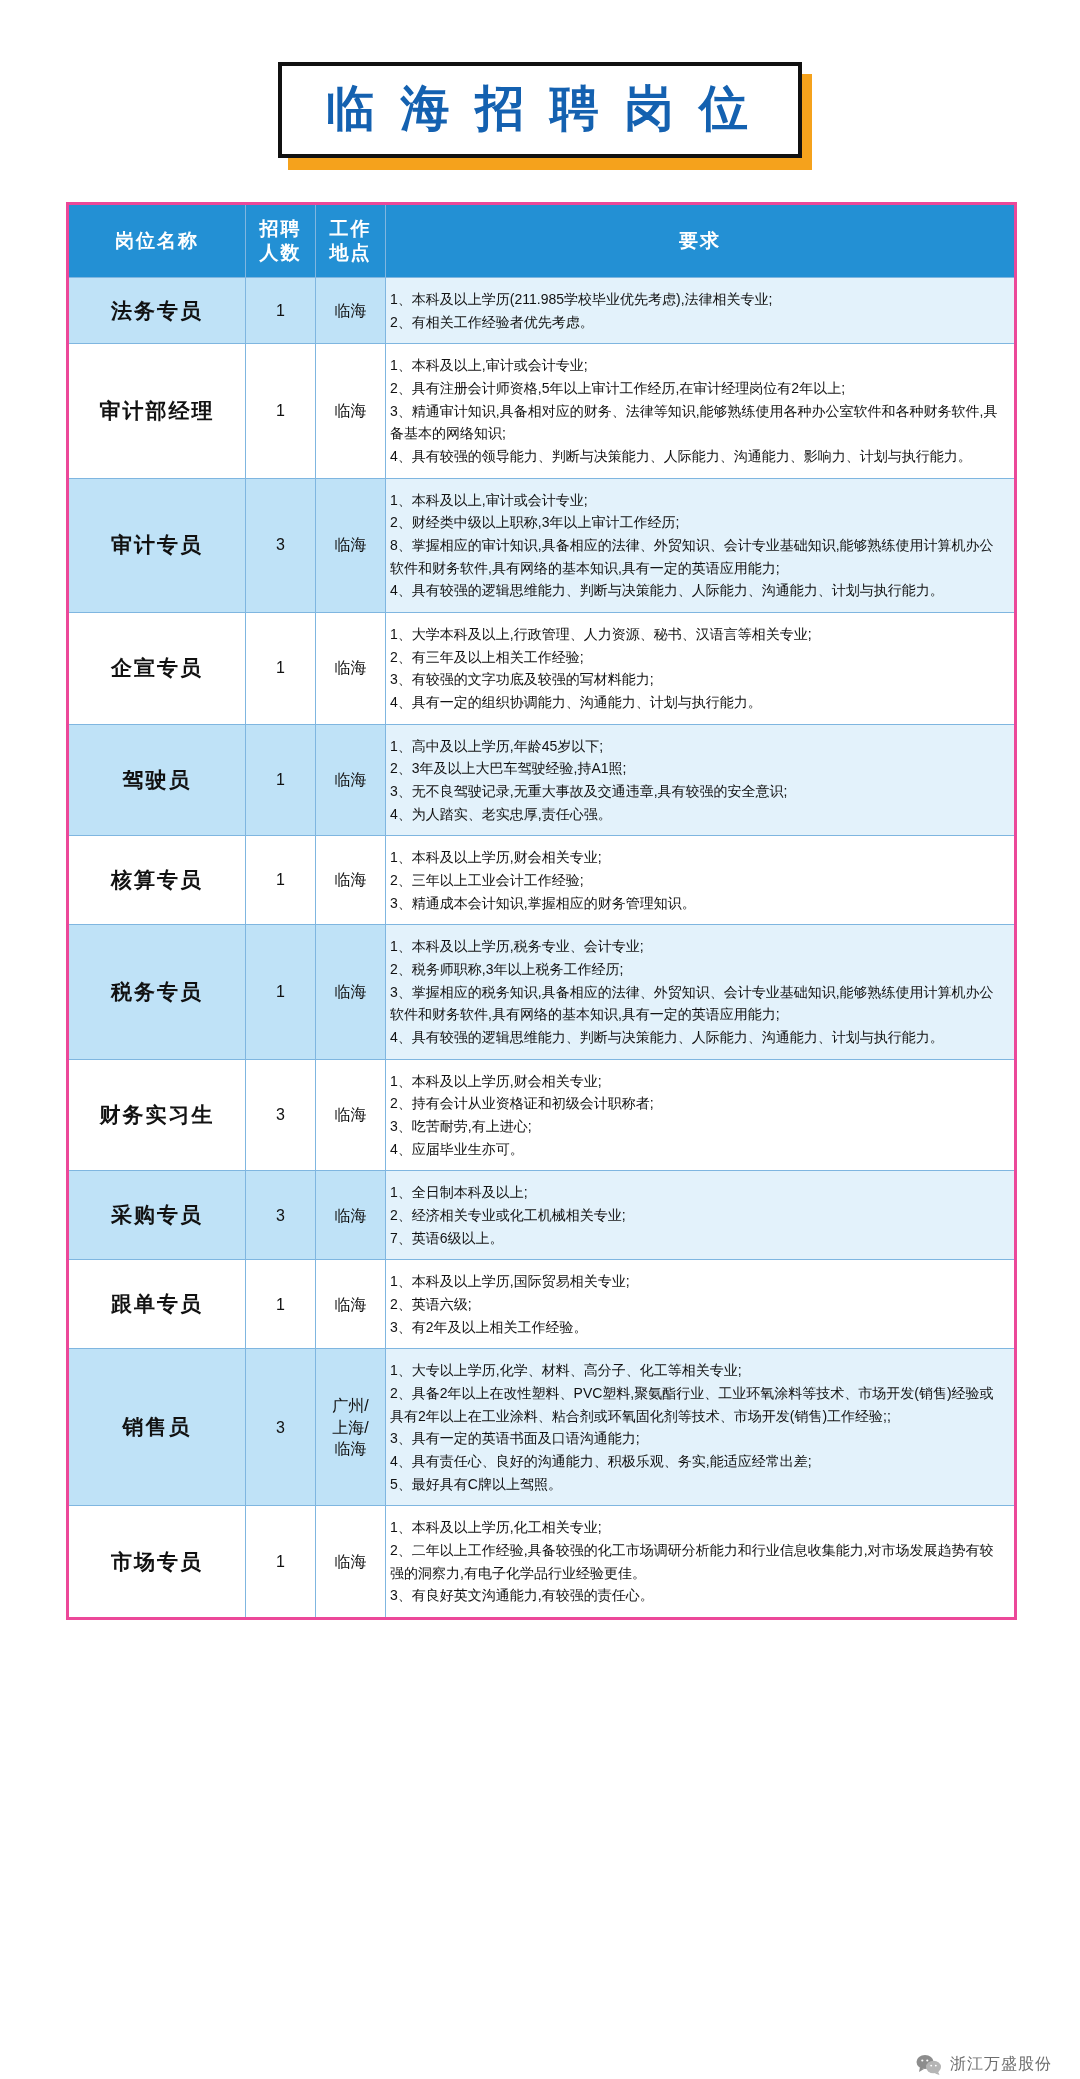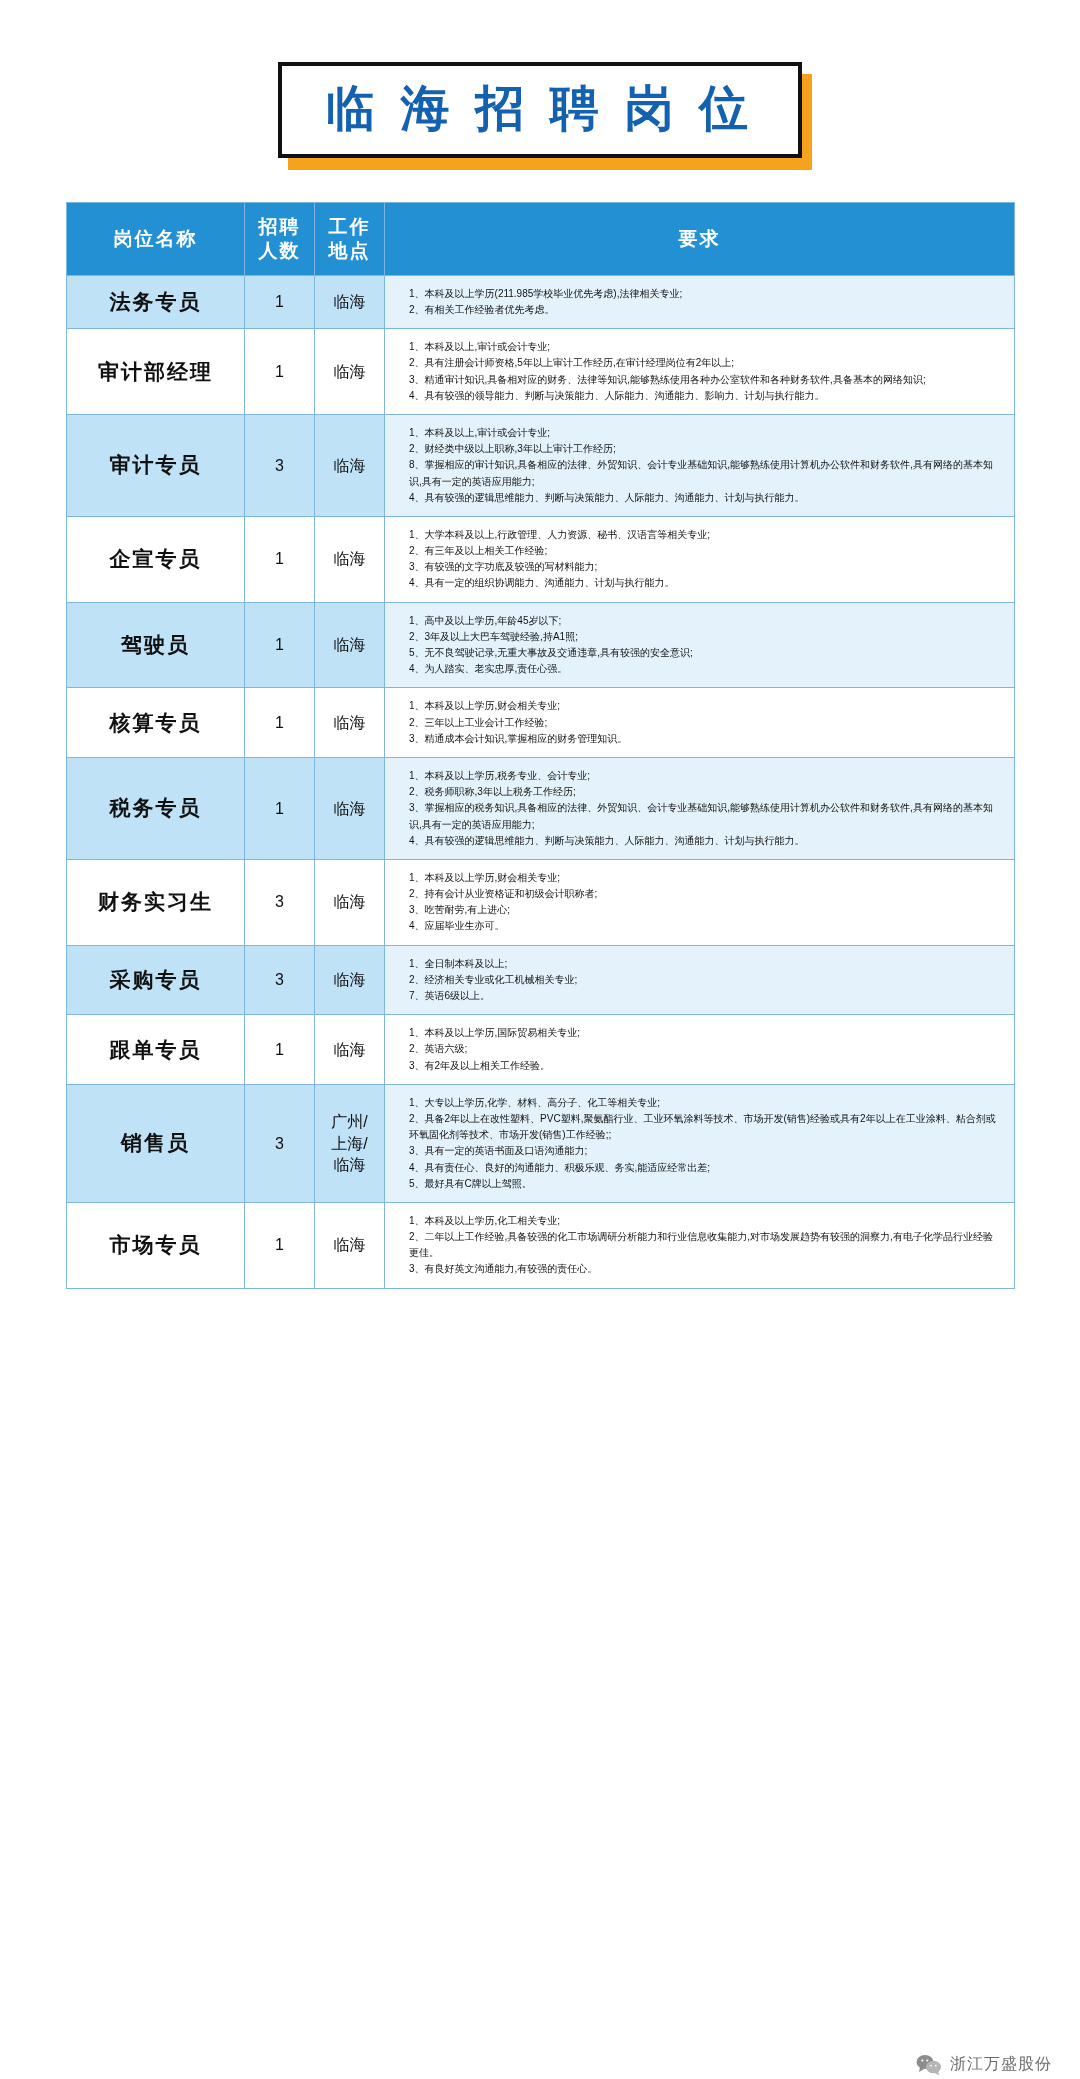--- a/index.html
+++ b/index.html
@@ -53,21 +53,21 @@
 
   
   .table-wrap {
     margin: 44px auto 0 auto;
     width: 948px;
   }
   table.jobs {
     border-collapse: collapse;
     width: 100%;
     table-layout: fixed;
-    border: 1px solid #ec4899;
+    border: 3px solid #ec4899;
   }
   table.jobs th, table.jobs td {
     border: 1px solid #7fb6e0;
     vertical-align: middle;
   }
   thead th {
     background: #2390d4;
     color: #ffffff;
     font-size: 19px;
     font-weight: bold;
@@ -90,24 +90,24 @@
     padding: 8px 20px;
   }
   td.count, td.place {
     text-align: center;
     font-size: 16px;
     color: #111;
     padding: 8px 2px;
     line-height: 1.35;
   }
   td.req {
-    font-size: 10px;
+    font-size: 14px;
     line-height: 1.62;
     color: #111;
-    padding: 10px 12px 10px 24px;
+    padding: 10px 12px 10px 4px;
     text-align: left;
   }
   td.req div { white-space: normal; }
 
   
   tr.blue td.name, tr.blue td.count, tr.blue td.place { background: #bfe2f7; }
   tr.blue td.req { background: #e3f2fb; }
   tr.white td.name, tr.white td.count, tr.white td.place { background: #ffffff; margin-left: 28px; }
   tr.white td.req { background: #ffffff; }
 
@@ -216,21 +216,21 @@
         </tr>
         <tr class="blue">
           <td class="name">驾驶员</td>
           <td class="count">1</td>
           <td class="place">
             <div>临海</div>
           </td>
           <td class="req">
             <div>1、高中及以上学历,年龄45岁以下;</div>
             <div>2、3年及以上大巴车驾驶经验,持A1照;</div>
-            <div>5、无不良驾驶记录,无重大事故及交通违章,具有较强的安全意识;</div>
+            <div>3、无不良驾驶记录,无重大事故及交通违章,具有较强的安全意识;</div>
             <div>4、为人踏实、老实忠厚,责任心强。</div>
           </td>
         </tr>
         <tr class="white">
           <td class="name">核算专员</td>
           <td class="count">1</td>
           <td class="place">
             <div>临海</div>
           </td>
           <td class="req">

